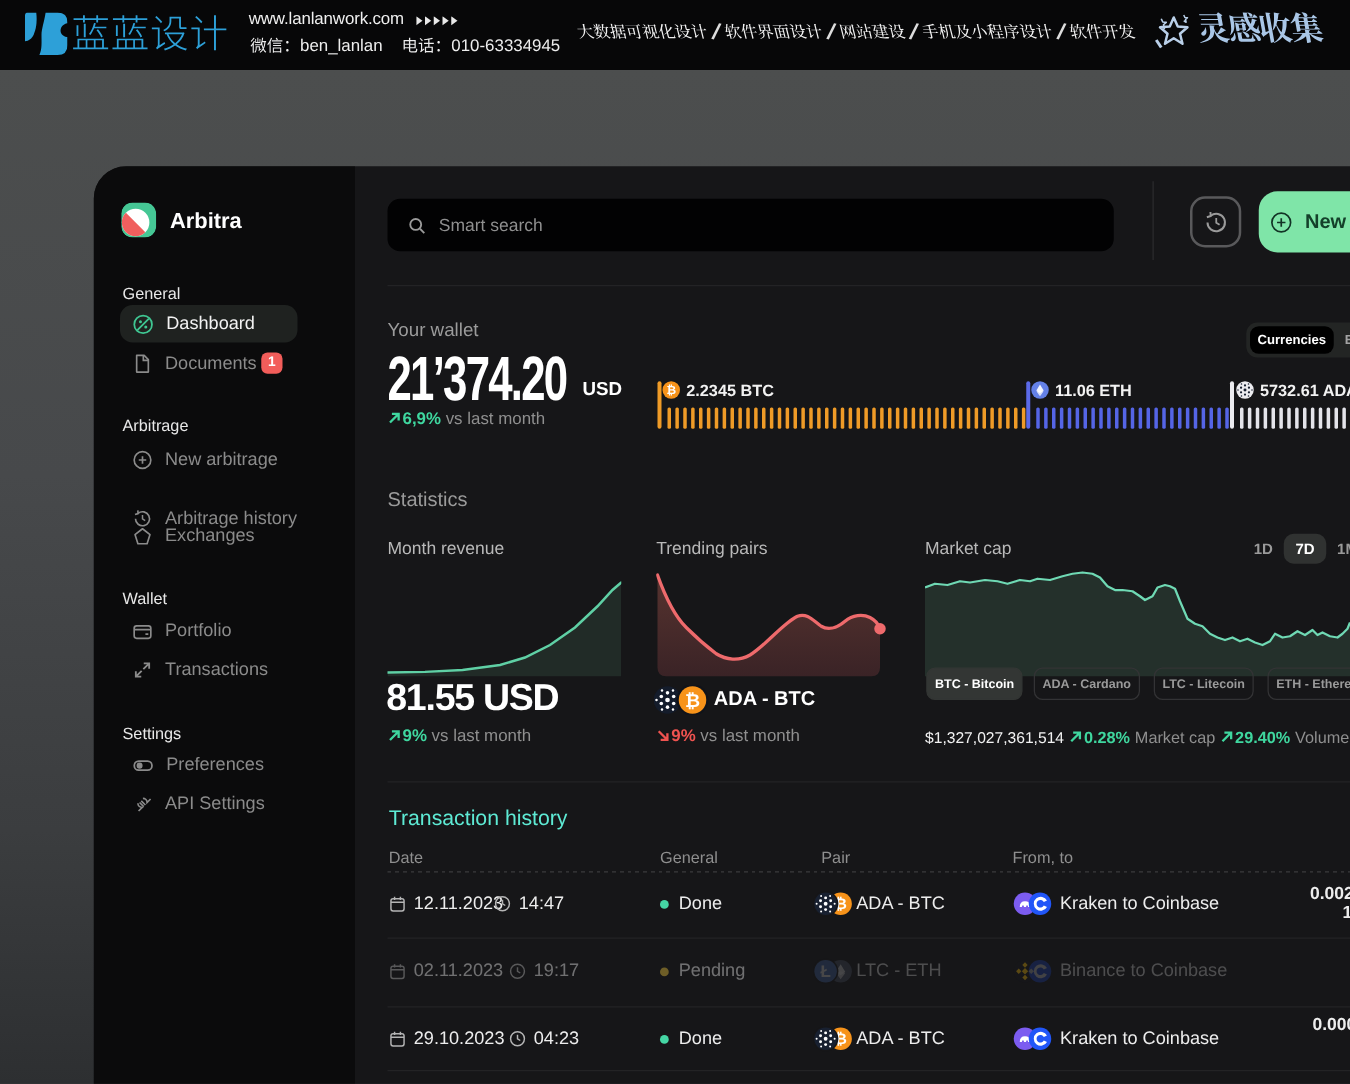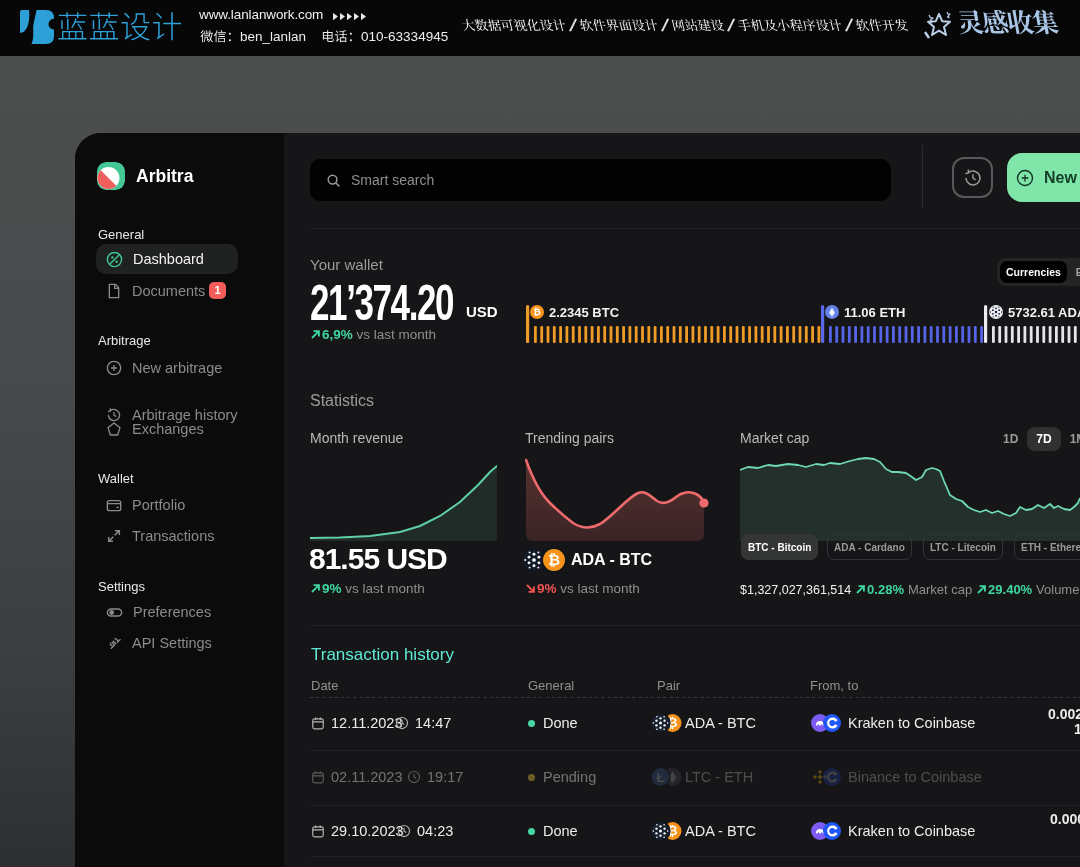--- a/index.html
+++ b/index.html
@@ -469,21 +469,21 @@
             <span style="width:4px"></span>
             <span style="color:#9a9a9a">Binance to Coinbase</span>
           </div>
         </div>
         <div class="rowline" style="top:672px;left:26px;width:770px"></div>
         <div class="rowwrap">
           <div class="td" style="left:27px;top:698px"><svg width="14" height="14" viewBox="0 0 24 24" fill="none" stroke="#b5b5b5" stroke-width="2">
               <rect x="3" y="5" width="18" height="17" rx="3"></rect>
               <path d="M3 10h18M8 2.5V7M16 2.5V7"></path>
             </svg><span style="width:6px"></span>29.10.2023</div>
-          <div class="td" style="left:113px;top:698px"><svg width="14" height="14" viewBox="0 0 24 24" fill="none" stroke="#b5b5b5" stroke-width="2">
+          <div class="td" style="left:123px;top:698px"><svg width="14" height="14" viewBox="0 0 24 24" fill="none" stroke="#b5b5b5" stroke-width="2">
               <circle cx="12" cy="12" r="9.5"></circle>
               <path d="M12 6.5V12l3.8 2.4"></path>
             </svg><span style="width:6px"></span>04:23</div>
           <div class="td" style="left:244px;top:698px"><span style="width:7px;height:7px;border-radius:50%;background:#45d6a4;margin-right:8px"></span>Done</div>
           <div class="td" style="left:367px;top:698px">
             <svg width="32" height="20" viewBox="0 0 32 20">
               <circle cx="21.5" cy="10" r="9" fill="#f7931a"></circle>
               <text x="21.5" y="14.374" font-family="Liberation Sans" font-weight="bold" font-size="12.15" fill="#fff" text-anchor="middle">₿</text>
               <circle cx="9.5" cy="10" r="10.2" fill="#161618"></circle>
               <circle cx="9.5" cy="10" r="9" fill="#182030"></circle>

